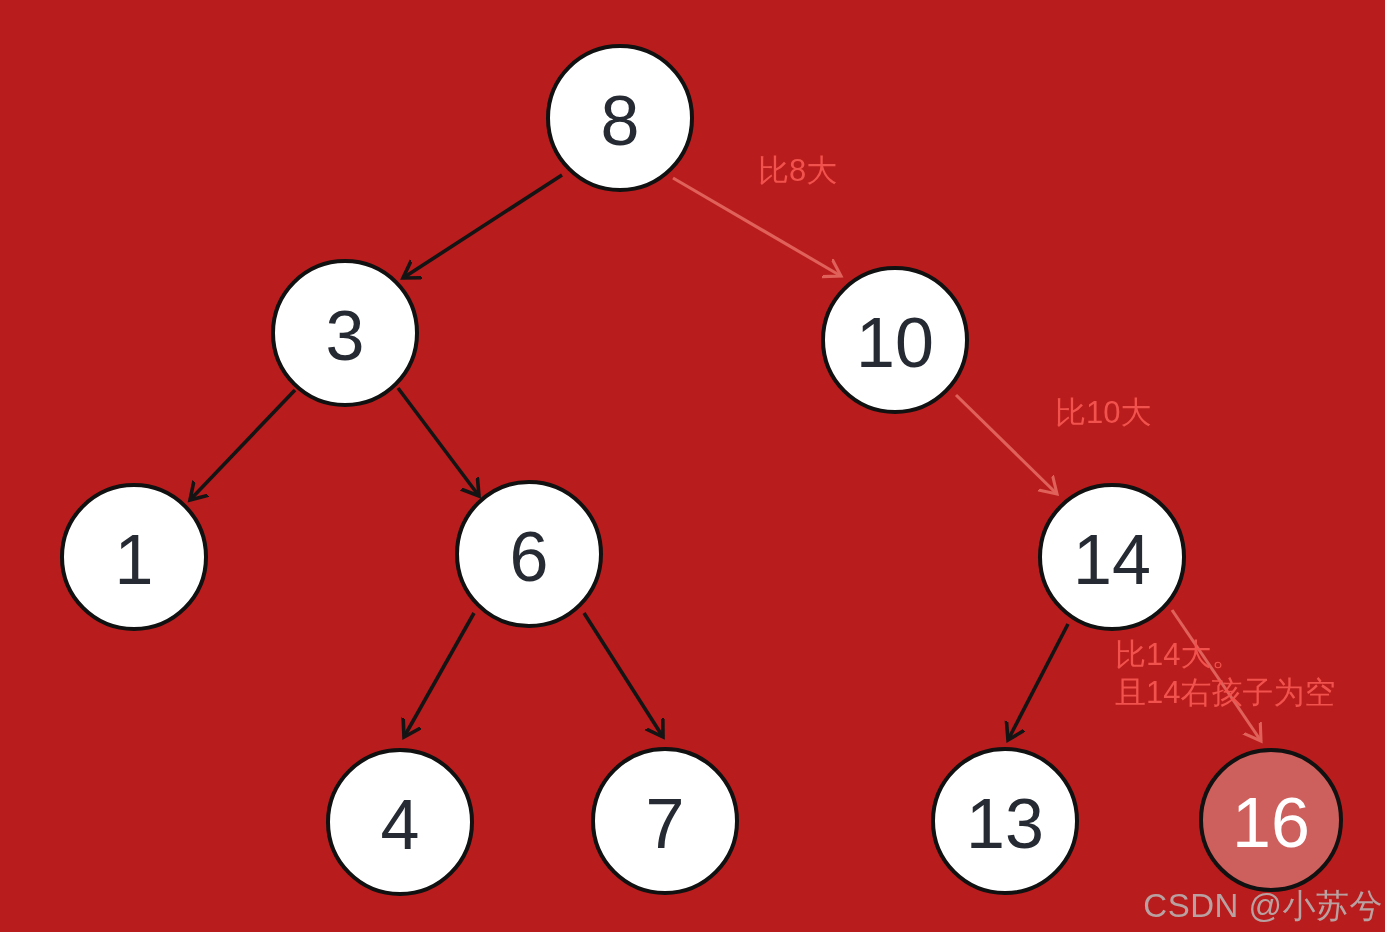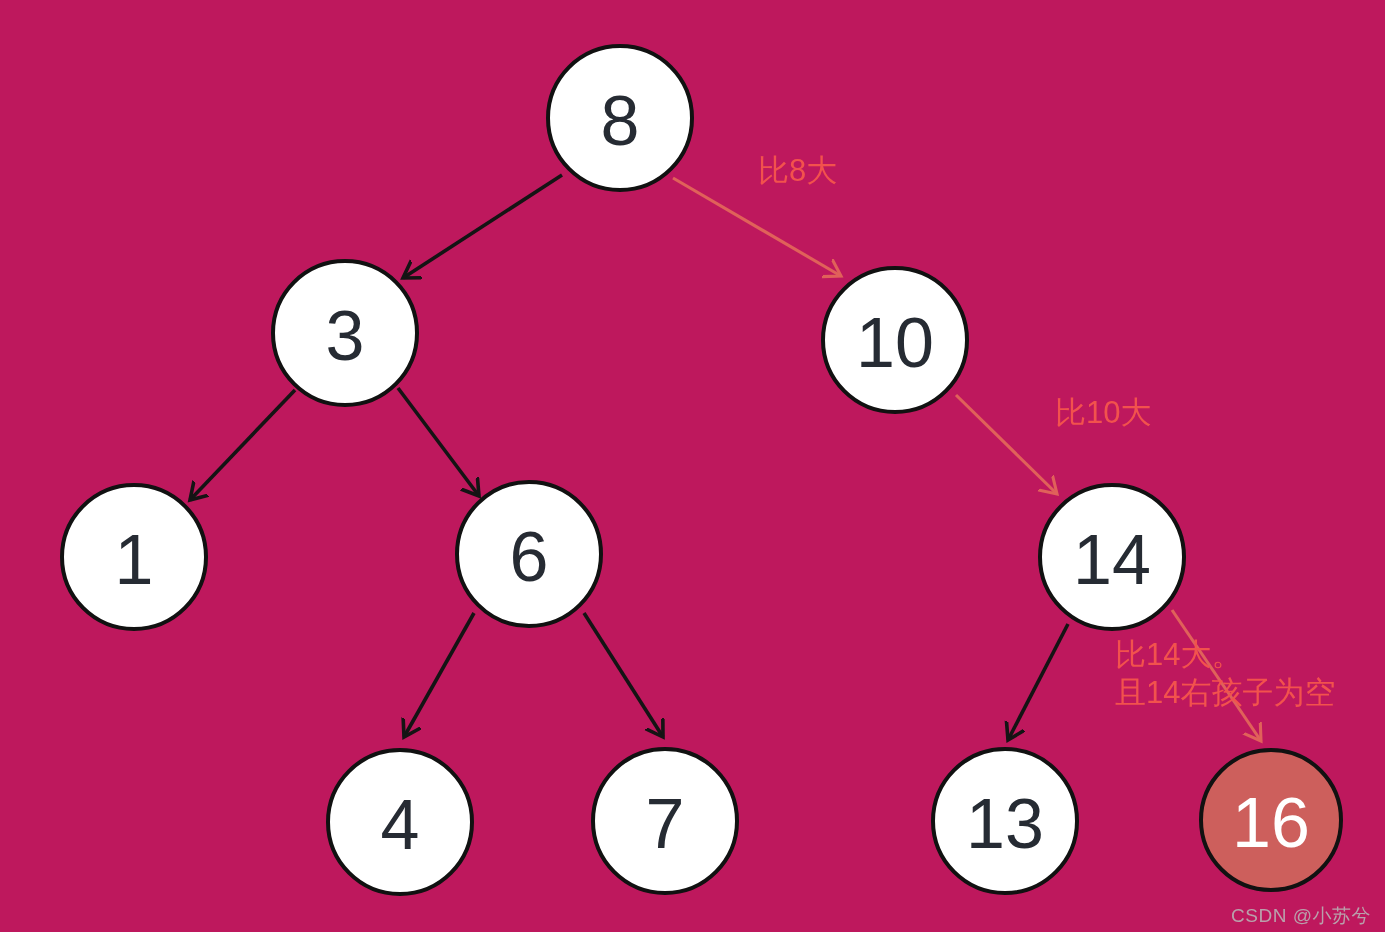--- a/index.html
+++ b/index.html
@@ -5,21 +5,21 @@
   html, body {
     margin: 0;
     padding: 0;
     background: #ffffff;
     font-family: "Liberation Sans", "DejaVu Sans", sans-serif;
   }
   #stage {
     position: relative;
     width: 1385px;
     height: 932px;
-    background: #be185d;
+    background: #b91c1c;
     overflow: hidden;
   }
   #bst-svg {
     position: absolute;
     left: 0;
     top: 0;
     width: 1385px;
     height: 932px;
   }
   .node-circle {
@@ -30,23 +30,23 @@
     font-family: "Liberation Sans", "DejaVu Sans", sans-serif;
     font-size: 70px;
     text-anchor: middle;
   }
   .edge-label {
     font-family: "Liberation Sans", "DejaVu Sans", sans-serif;
     font-size: 31px;
   }
   #watermark {
     position: absolute;
-    right: 14px;
+    right: 2px;
     bottom: 3px;
-    font-size: 19px;
+    font-size: 33px;
     letter-spacing: 0.5px;
     color: rgba(185, 185, 185, 0.85);
     user-select: none;
     white-space: nowrap;
   }
 </style>
 </head>
 <body>
 
 <div id="stage">

